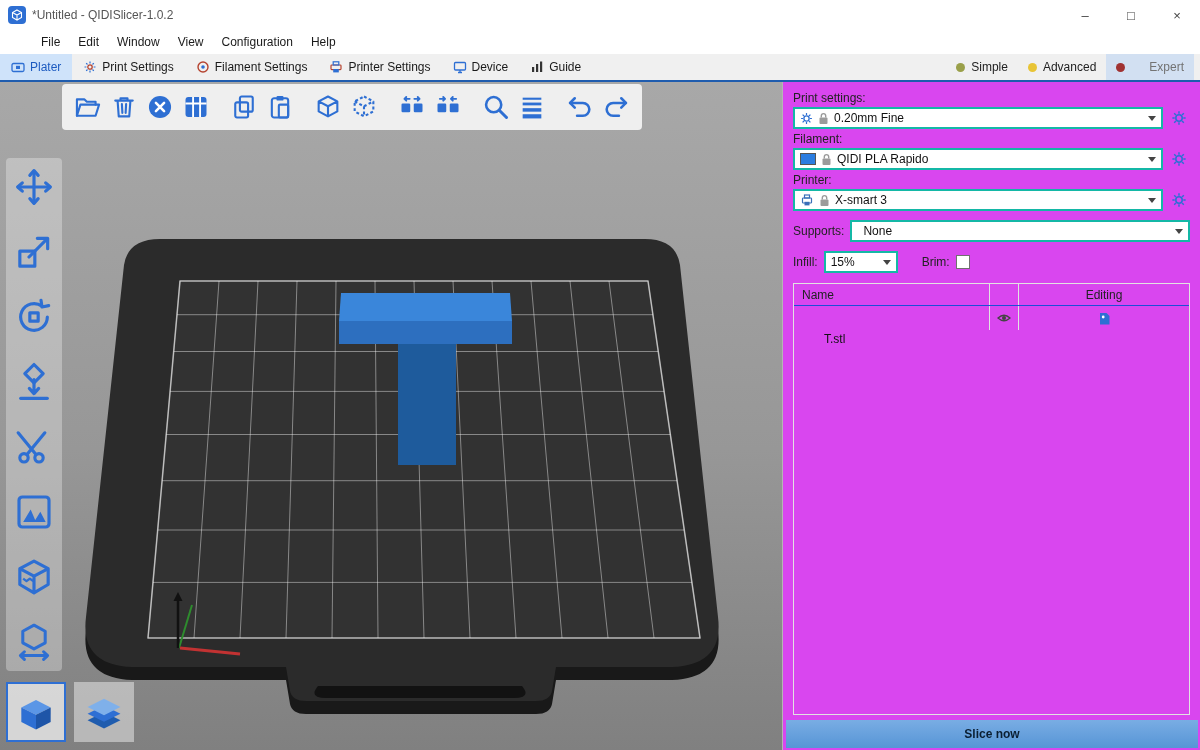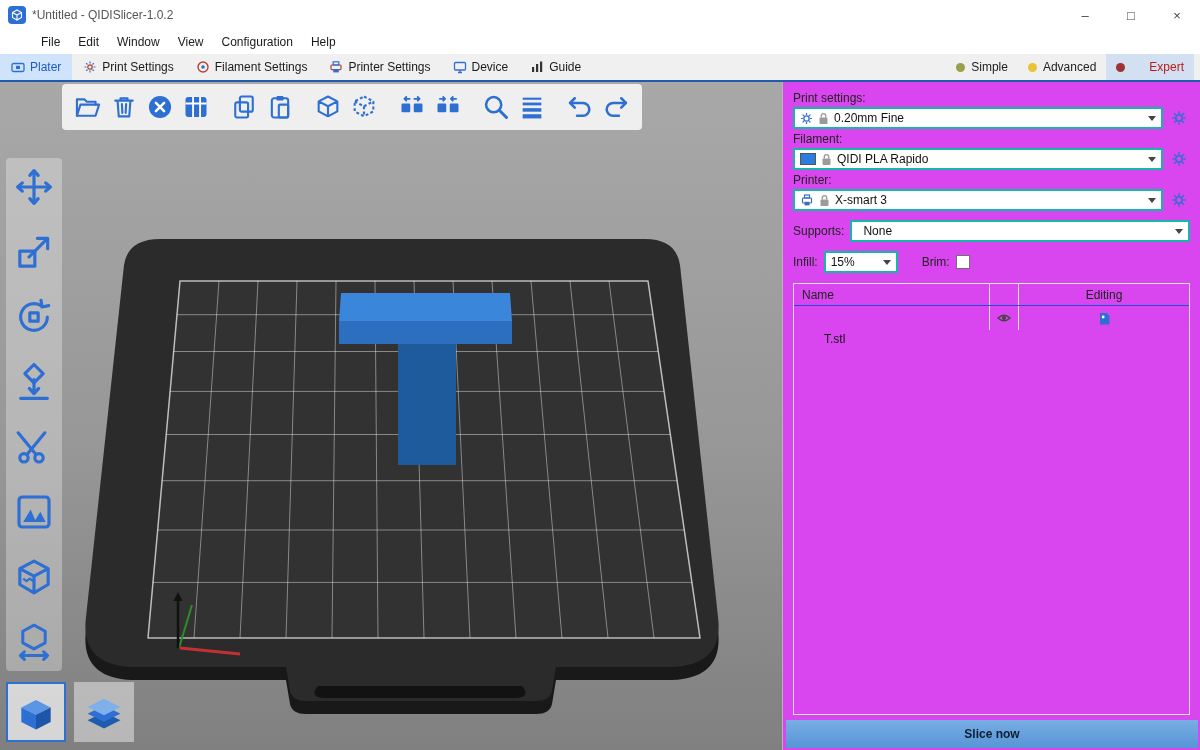--- a/index.html
+++ b/index.html
@@ -23,21 +23,21 @@
     display:flex; align-items:stretch; }
   .tab { display:flex; align-items:center; gap:5px; padding:0 11px; color:#1a1a1a; }
   .tab svg { display:block; }
   .tab.selected { background:#cfe3fa; color:#1d5bc0; }
   .modes { margin-left:auto; display:flex; align-items:stretch; margin-right:6px; }
   .mode { display:flex; align-items:center; gap:6px; padding:0 10px; color:#222; }
   .dot { width:9px; height:9px; border-radius:50%; display:inline-block; }
   .dot-simple { background:#9aa04a; }
   .dot-advanced { background:#e8c436; }
   .dot-expert { background:#a03232; }
-  .mode.selected { background:#d2e0f2; color:#b91c1c;gap:24px; }
+  .mode.selected { background:#d2e0f2; color:#737373;gap:24px; }
 
   
   .main { display:flex; height:668px; }
   .viewport { position:relative; width:782px; height:668px;
     background:linear-gradient(180deg,#a8a8a8 0%, #979797 55%, #808080 100%); }
   .scene { position:absolute; left:0; top:0; }
 
   
   .toptools { position:absolute; left:62px; top:2px; height:46px; display:flex; align-items:center;
     background:rgba(255,255,255,0.82); border-radius:4px; padding:0 8px; }

